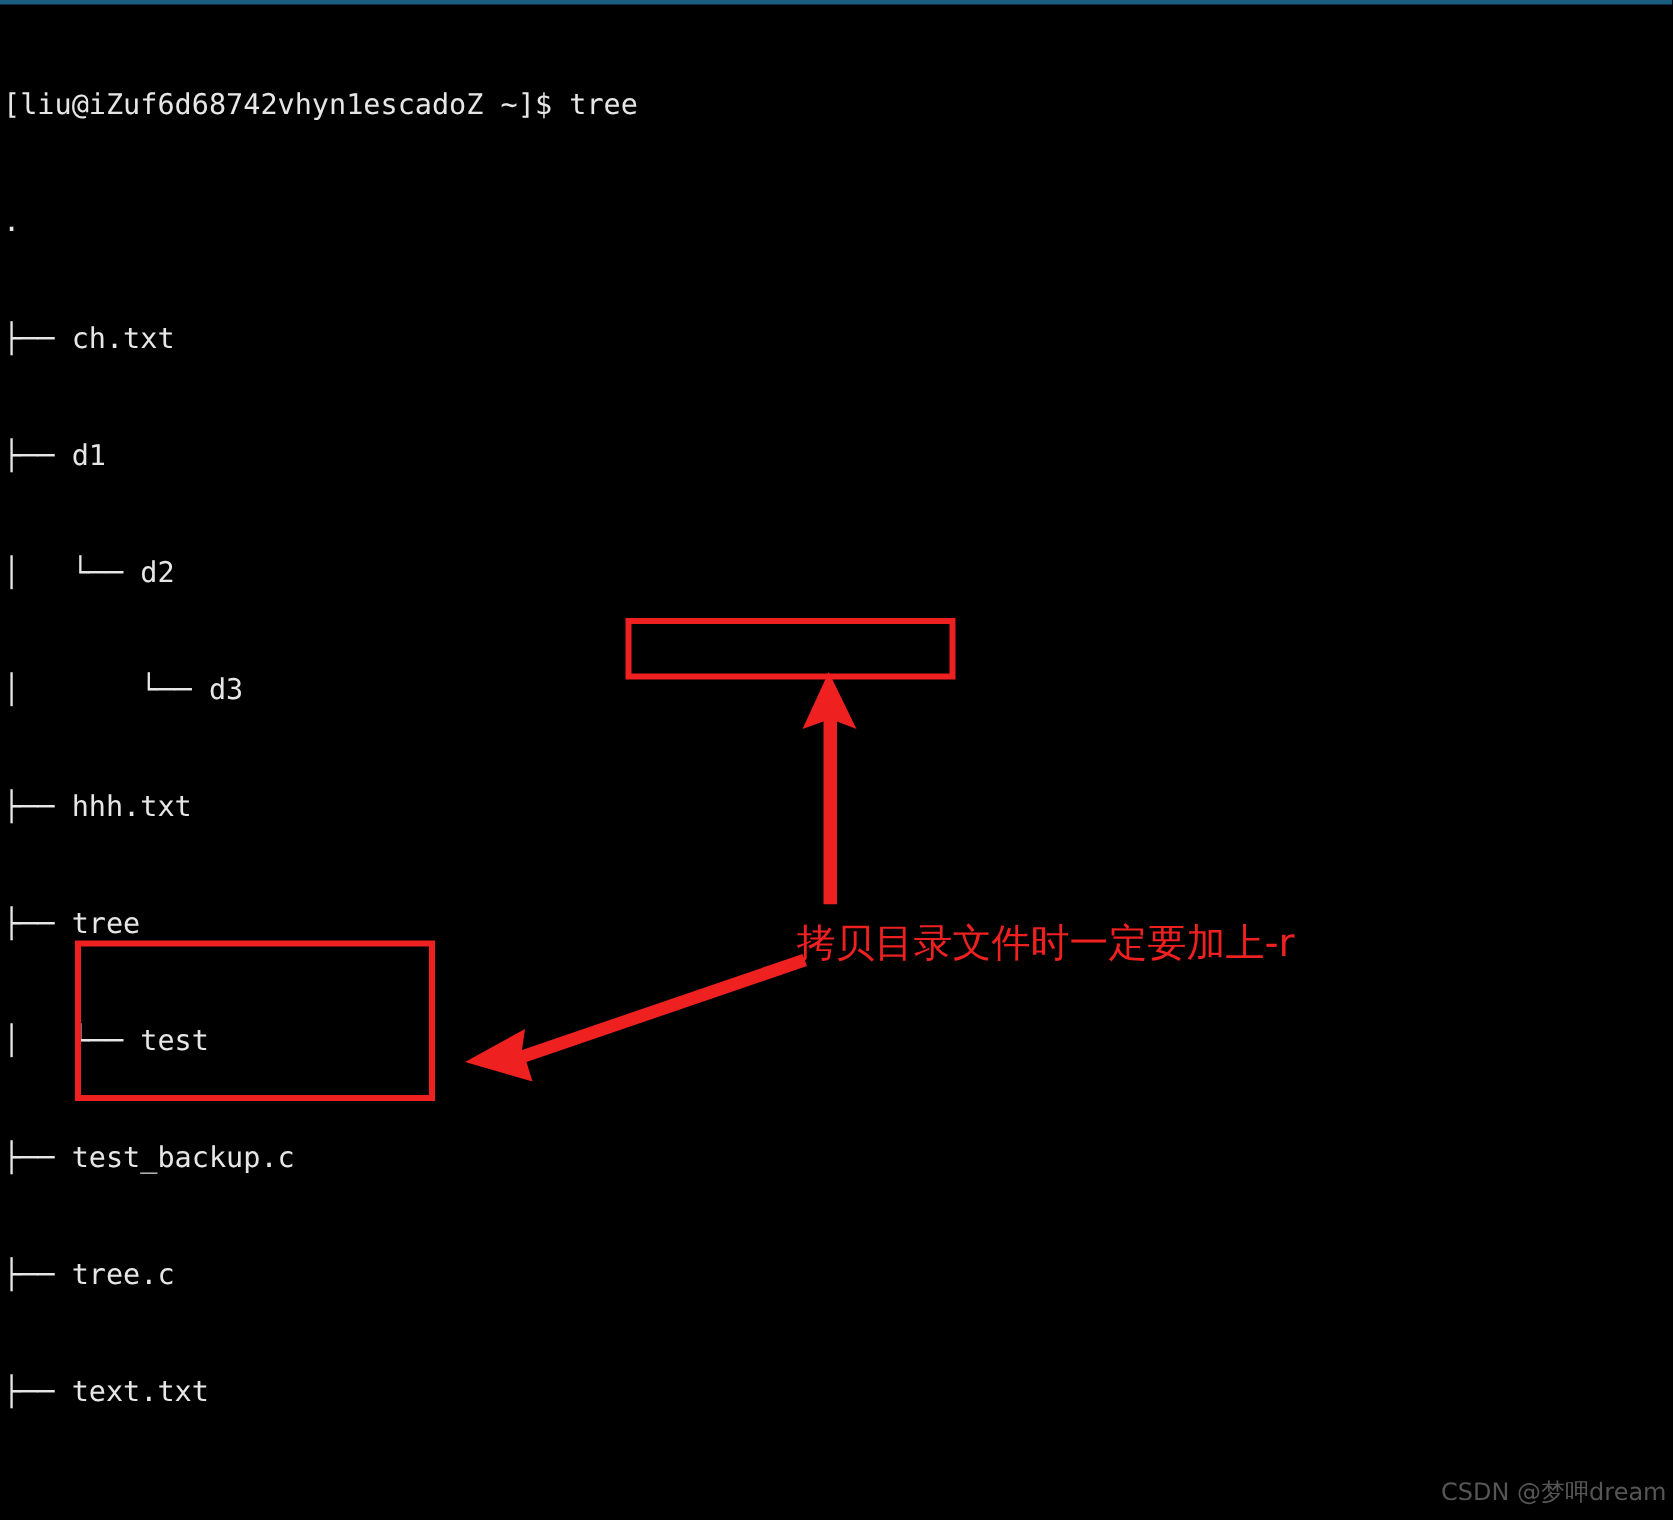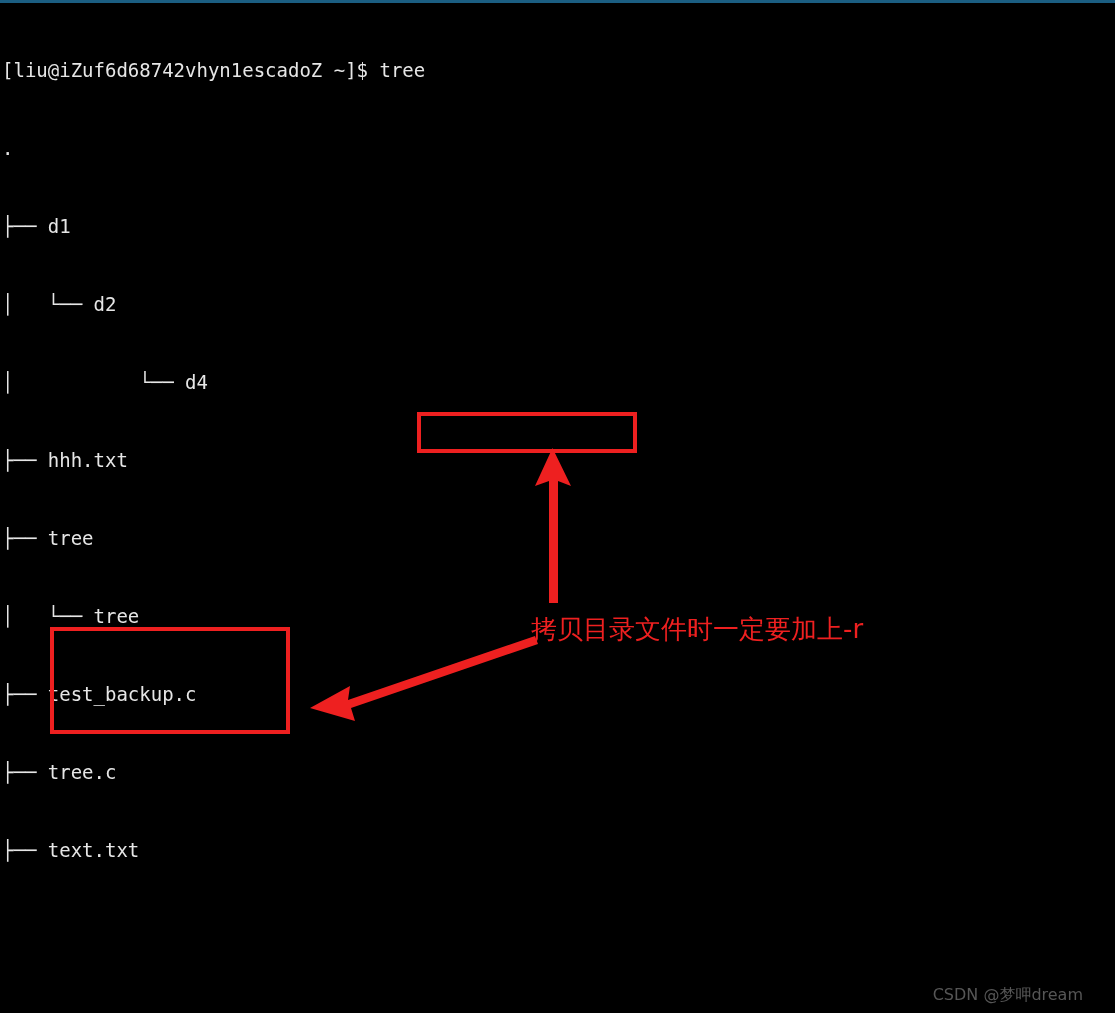--- a/index.html
+++ b/index.html
@@ -74,44 +74,45 @@
   }
   .arrow-svg {
     position: absolute;
     pointer-events: none;
   }
   #arrow-up { left: 505px; top: 448px; }
   #arrow-diag { left: 295px; top: 628px; }
 
   #watermark {
     position: absolute;
-    right: 32px;
+    right: 4px;
     bottom: 7px;
     font-family: "DejaVu Sans", "Liberation Sans", sans-serif;
     font-size: 16px;
     color: #565656;
     white-space: pre;
   }
 </style>
 </head>
 <body>
 
 <div id="screen">
 
   <div id="top-rule"></div>
 
   <div id="terminal">
     <div class="line">[liu@iZuf6d68742vhyn1escadoZ ~]$ tree</div>
     <div class="line">.</div>
+    <div class="line">├── ch.txt</div>
     <div class="line">├── d1</div>
     <div class="line">│   └── d2</div>
-    <div class="line">│           └── d4</div>
+    <div class="line">│       └── d3</div>
     <div class="line">├── hhh.txt</div>
     <div class="line">├── tree</div>
-    <div class="line">│   └── tree</div>
+    <div class="line">│   └── test</div>
     <div class="line">├── test_backup.c</div>
     <div class="line">├── tree.c</div>
     <div class="line">├── text.txt</div>
     
     
     
     
     
     
     

